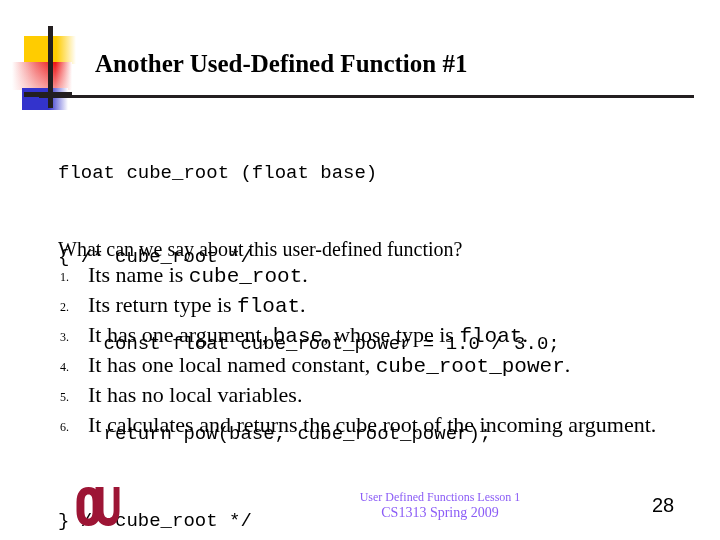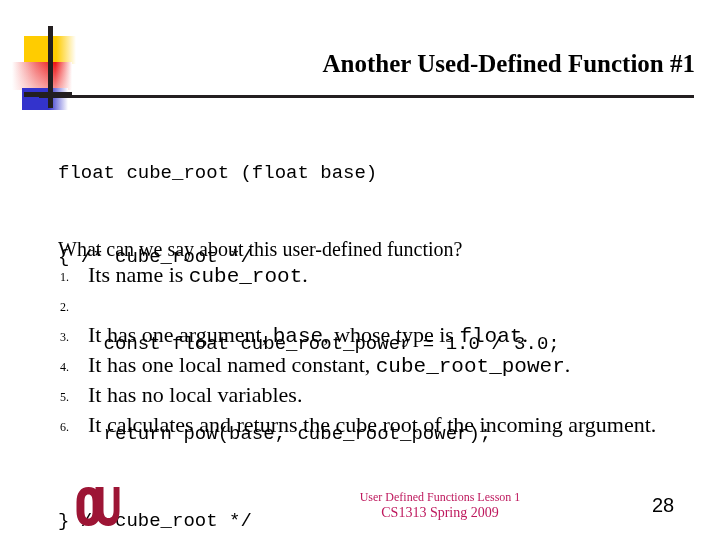--- a/index.html
+++ b/index.html
@@ -72,21 +72,21 @@
     height: 5px;
     background: #231f20;
   }
 
   
   .title {
     position: absolute;
     left: 95px;
     top: 50px;
     width: 600px;
-    text-align: right;
+    text-align: left;
     font-size: 25px;
     font-weight: bold;
     font-family: "Liberation Serif", "DejaVu Serif", serif;
     letter-spacing: 0px;
     white-space: nowrap;
   }
 
   
   .title-rule {
     position: absolute;
@@ -161,21 +161,21 @@
     height: 46px;
   }
   .footer-text {
     position: absolute;
     left: 230px;
     top: 490px;
     width: 420px;
     text-align: center;
     font-size: 12px;
     line-height: 15px;
-    color: #be185d;
+    color: #8b5cf6;
   }
   .footer-line2 { font-size: 14px; }
   .page-number {
     position: absolute;
     left: 652px;
     top: 494px;
     font-family: "Liberation Sans", "DejaVu Sans", sans-serif;
     font-size: 20px;
     color: #000000;
   }
@@ -205,20 +205,21 @@
 
 <div class="question">What can we say about this user-defined function?</div>
 
 <div class="list" id="numbered-list">
     <div class="list-item">
       <div class="li-num">1.</div>
       <div class="li-text"><span>Its name is </span><span class="mono">cube_root</span><span>.</span></div>
     </div>
     <div class="list-item">
       <div class="li-num">2.</div>
+      <div class="li-text"><span>Its return type is </span><span class="mono">float</span><span>.</span></div>
     </div>
     <div class="list-item">
       <div class="li-num">3.</div>
       <div class="li-text"><span>It has one argument, </span><span class="mono">base</span><span>, whose type is </span><span class="mono">float</span><span>.</span></div>
     </div>
     <div class="list-item">
       <div class="li-num">4.</div>
       <div class="li-text"><span>It has one local named constant, </span><span class="mono">cube_root_power</span><span>.</span></div>
     </div>
     <div class="list-item">

